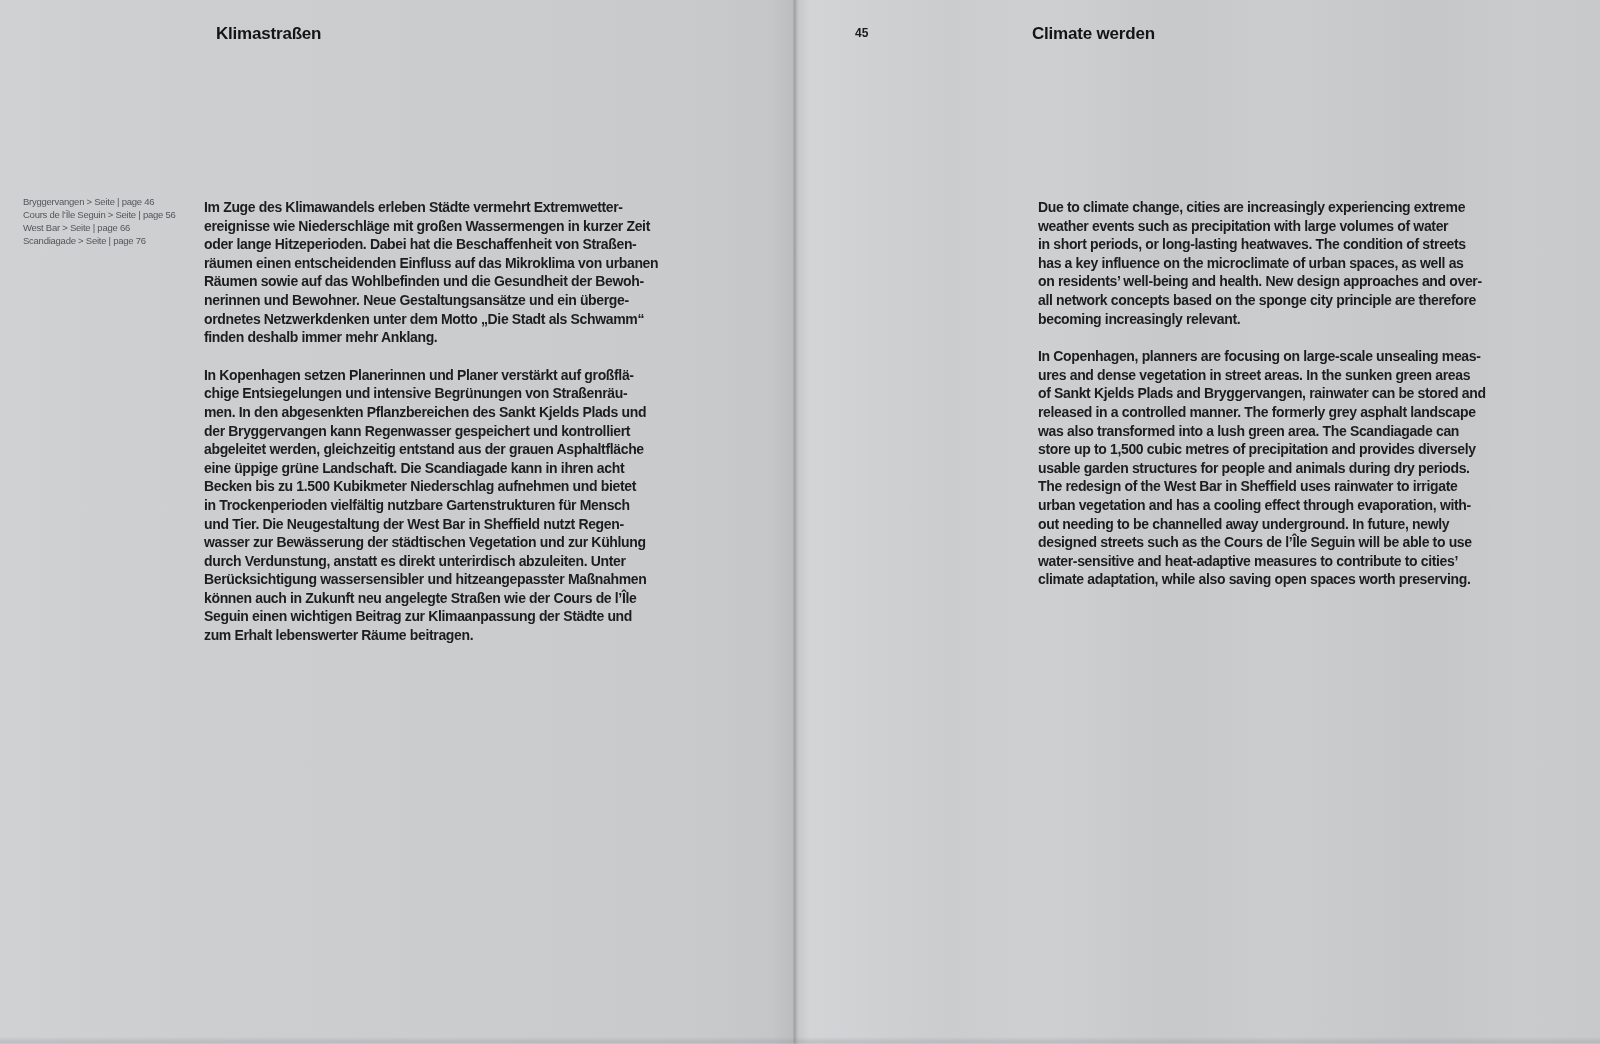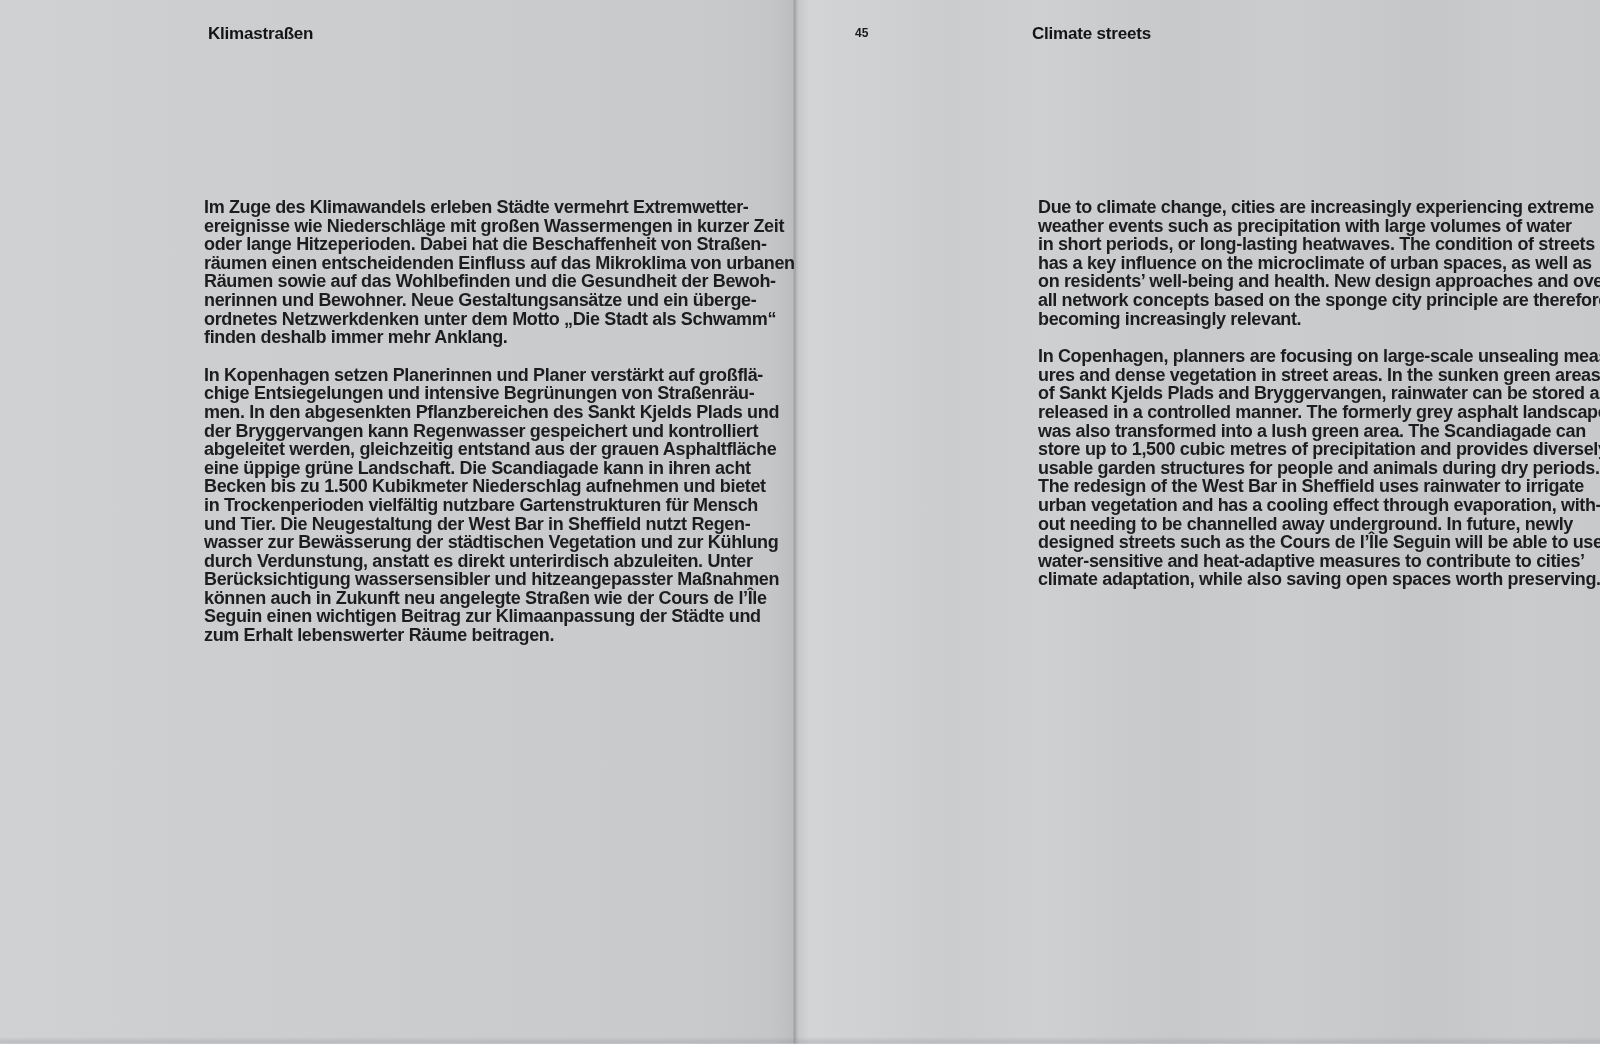--- a/index.html
+++ b/index.html
@@ -61,21 +61,21 @@
   }
 
   .title {
     position: absolute;
     margin: 0;
     font-size: 17px;
     font-weight: bold;
     letter-spacing: -0.2px;
     color: #151517;
   }
-  .title-de { left: 208px; top: 24px; }
+  .title-de { left: 216px; top: 24px; }
   .title-en { left: 1032px; top: 24px; }
 
   .pageno {
     position: absolute;
     left: 855px; top: 26px;
     font-size: 12px;
     font-weight: bold;
     color: #1a1a1c;
   }
 
@@ -87,21 +87,21 @@
     letter-spacing: -0.25px;
     color: #55565a;
     font-weight: normal;
   }
   .index-line { white-space: pre; }
 
   .body-col {
     position: absolute;
     top: 198px;
     width: 480px;
-    font-size: 18px;
+    font-size: 14px;
     line-height: 18.6px;
     font-weight: 600;
     letter-spacing: -0.35px;
     color: #1d1d1f;
   }
   .body-col p {
     margin: 0 0 19px 0;
     white-space: pre;
   }
   .de-col { left: 204px; }
@@ -113,22 +113,28 @@
 <div class="spread">
 
   <div class="streaks"></div>
   <div class="gutter"></div>
   <div class="bottom-edge"></div>
 
   <h1 class="title title-de">Klimastraßen</h1>
 
   <div class="pageno">45</div>
 
-  <h1 class="title title-en">Climate streets</h1>
+  <h1 class="title title-en">Climate werden</h1>
 
+  <div class="index">
+    <div class="index-line">Bryggervangen &gt; Seite | page 46</div>
+    <div class="index-line">Cours de l’Île Seguin &gt; Seite | page 56</div>
+    <div class="index-line">West Bar &gt; Seite | page 66</div>
+    <div class="index-line">Scandiagade &gt; Seite | page 76</div>
+  </div>
 
   <div class="body-col de-col">
     <p>Im Zuge des Klimawandels erleben Städte vermehrt Extremwetter-
 ereignisse wie Niederschläge mit großen Wassermengen in kurzer Zeit
 oder lange Hitzeperioden. Dabei hat die Beschaffenheit von Straßen-
 räumen einen entscheidenden Einfluss auf das Mikroklima von urbanen
 Räumen sowie auf das Wohlbefinden und die Gesundheit der Bewoh-
 nerinnen und Bewohner. Neue Gestaltungsansätze und ein überge-
 ordnetes Netzwerkdenken unter dem Motto „Die Stadt als Schwamm“
 finden deshalb immer mehr Anklang.</p>

